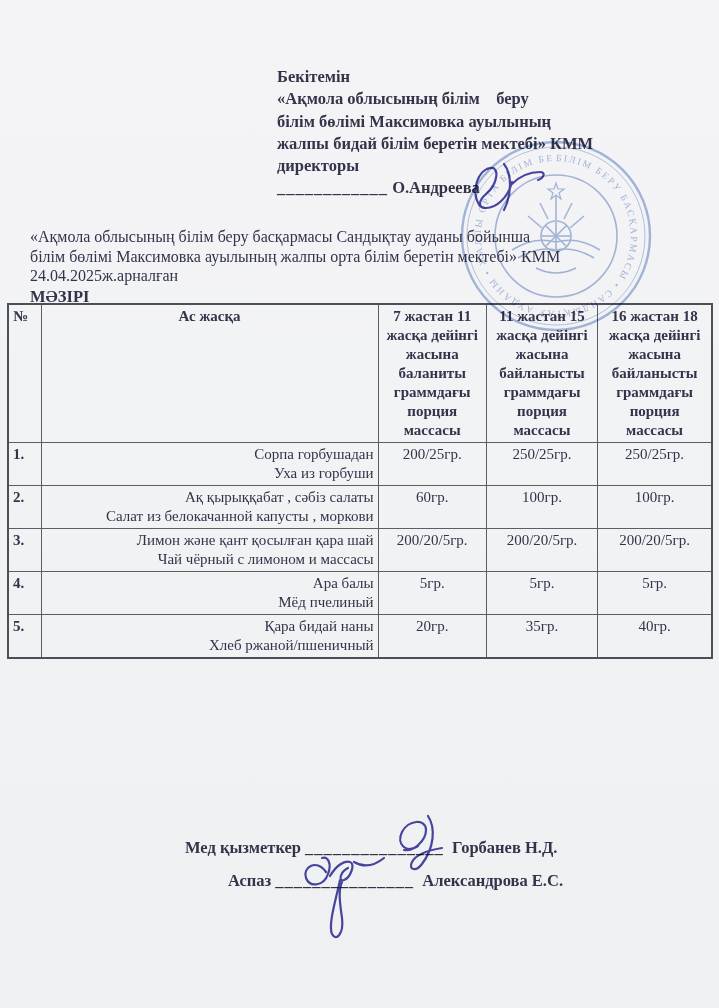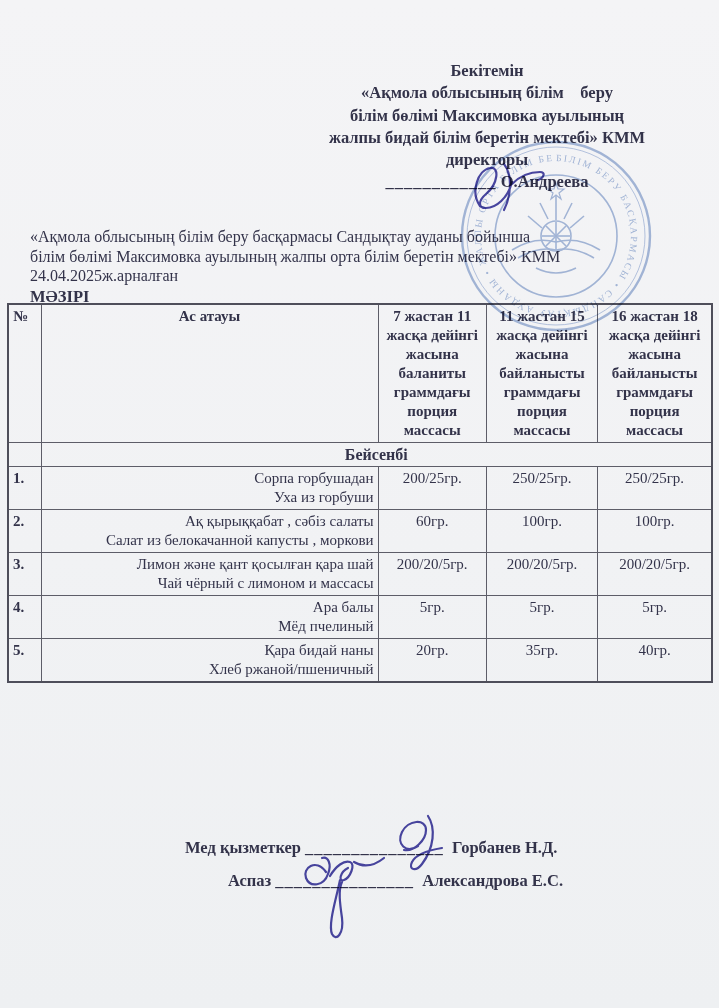--- a/index.html
+++ b/index.html
@@ -10,22 +10,22 @@
     color:#33334a;
     position:relative;
     overflow:hidden;
   }
   .page {
     position:absolute; inset:0;
     background:linear-gradient(180deg,#f4f4f6 0%,#f1f2f4 55%,#eef0f2 100%);
   }
   
   .approval {
-    position:absolute; top:60px; right:22px; width:420px;
-    text-align:center; font-weight:bold; font-size:16.5px; line-height:22.3px;
+    position:absolute; top:66px; right:22px; width:420px;
+    text-align:left; font-weight:bold; font-size:16.5px; line-height:22.3px;
   }
   .approval .line { white-space:pre; }
   .approval .sig-row { white-space:pre; }
   .blank { letter-spacing:1px; }
   
   .subtitle {
     position:absolute; top:227px; left:30px; width:659px;
     font-size:16px; line-height:19.5px;
   }
   .subtitle .doc-title { font-weight:bold; font-size:16.5px; margin-top:1px; }
@@ -91,28 +91,24 @@
     <colgroup>
         <col class="c1">
         <col class="c2">
         <col class="c3">
         <col class="c4">
         <col class="c5">
       </colgroup>
     <tbody>
         <tr>
       <th class="h-num">№</th>
-      <th class="h-dish">Ас атауы</th>
+      <th class="h-dish">Ас жасқа</th>
       <th class="h-age">7 жастан 11 жасқа дейінгі жасына баланиты граммдағы порция массасы</th>
       <th class="h-age">11 жастан 15 жасқа дейінгі жасына байланысты граммдағы порция массасы</th>
       <th class="h-age">16 жастан 18 жасқа дейінгі жасына байланысты граммдағы порция массасы</th>
-    </tr>
-    <tr>
-      <td class="c-num"></td>
-      <td class="day-cell" colspan="4">Бейсенбі</td>
     </tr>
     <tr>
       <td class="c-num">1.</td>
       <td class="c-dish">
         <div>Сорпа горбушадан</div>
         <div>Уха из горбуши</div>
       </td>
       <td class="c-port">200/25гр.</td>
       <td class="c-port">250/25гр.</td>
       <td class="c-port">250/25гр.</td>

